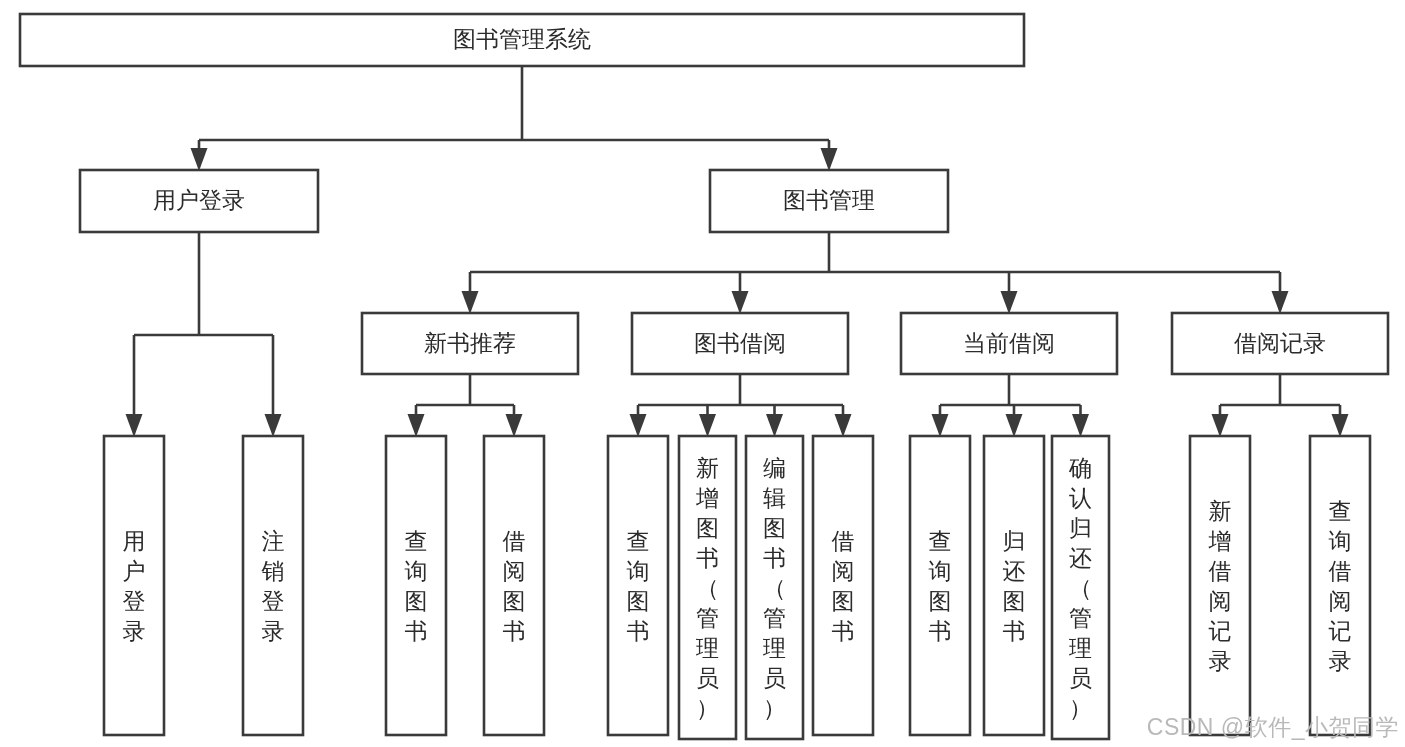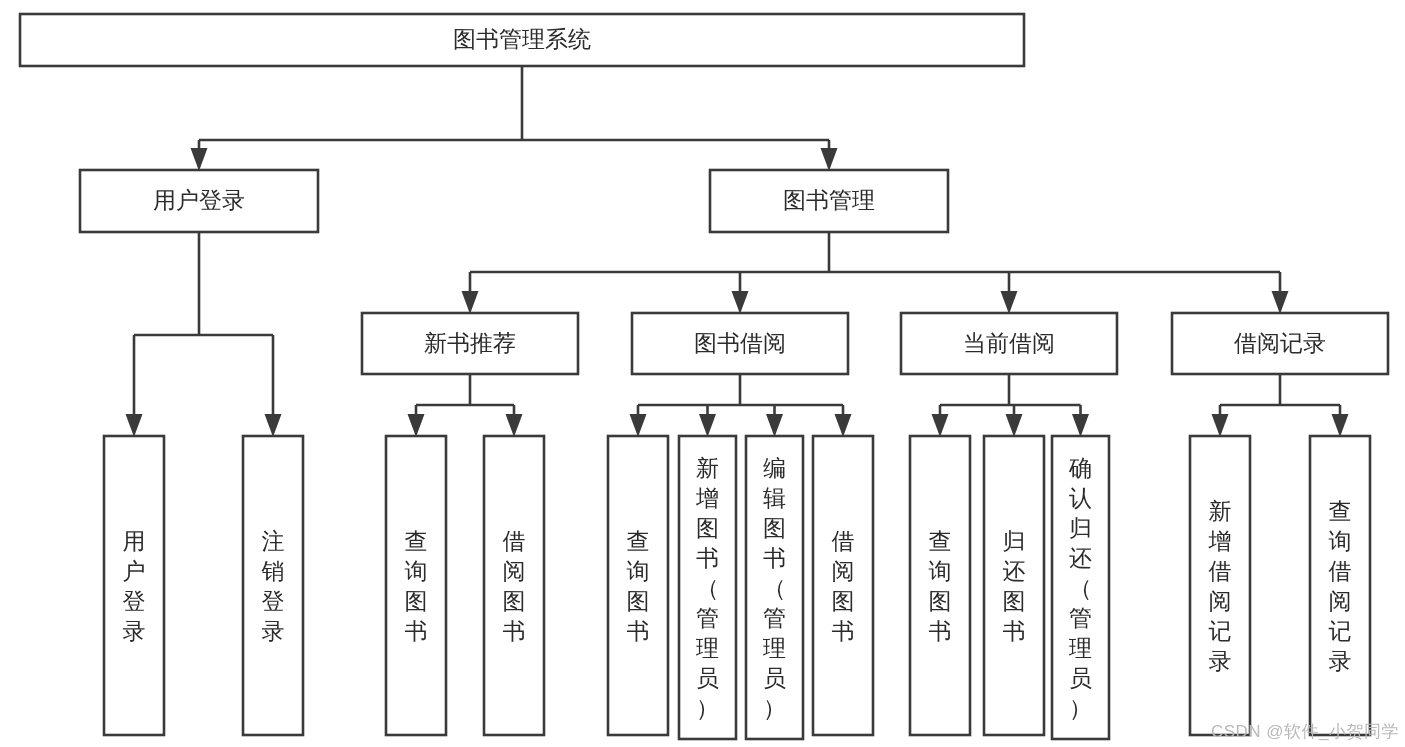--- a/index.html
+++ b/index.html
@@ -25,21 +25,21 @@
     text-anchor:middle;
   }
   .edge{
     stroke:#3a3a3a;stroke-width:2.6;fill:none;
   }
   .arrow-head{fill:#3a3a3a;stroke:none;}
   .watermark{
     position:absolute;
     right:6px;bottom:4px;
     font-family:"Liberation Sans","DejaVu Sans",sans-serif;
-    font-size:17px;
+    font-size:23px;
     color:#b9b9b9;
     letter-spacing:0.5px;
     white-space:nowrap;
     user-select:none;
   }
 </style>
 </head>
 <body>
 
 <svg id="canvas" viewBox="0 0 1405 747" xmlns="http://www.w3.org/2000/svg">

